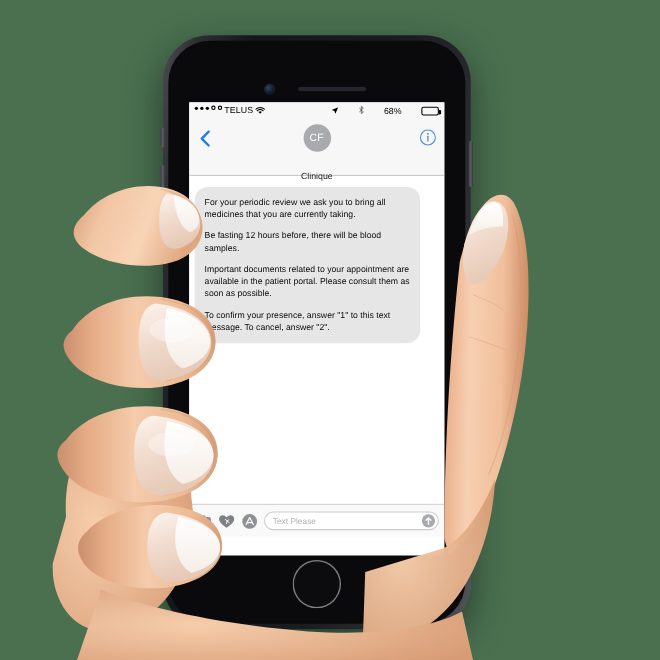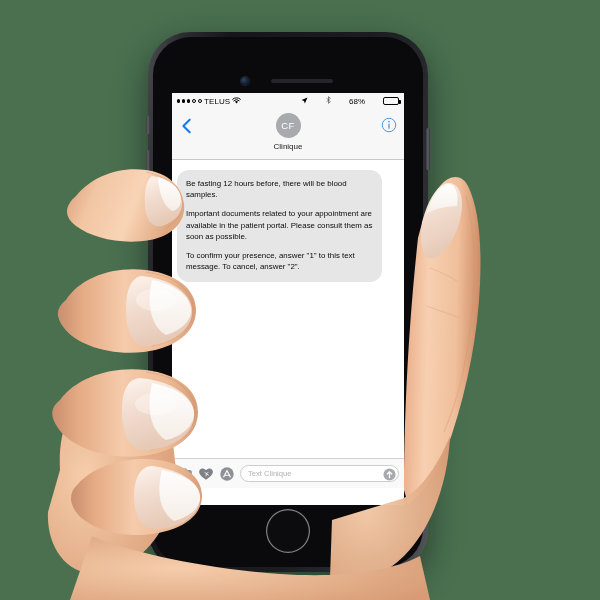--- a/index.html
+++ b/index.html
@@ -119,21 +119,21 @@
     background: #f7f7f7;
     display: flex;
     align-items: center;
     padding: 0 5px;
     font-size: 8.5px;
     color: #000;
     position: relative;
   }
   #sb-left {
     display: flex;
-    align-items: center;
+    align-items: flex-start;
     gap: 2px;
   }
   .sig-dots {
     display: flex;
     gap: 1.5px;
     align-items: center;
   }
   .dot {
     width: 3.4px;
     height: 3.4px;
@@ -228,21 +228,21 @@
     background: #a9aaae;
     color: #fff;
     font-size: 9.5px;
     line-height: 25px;
     margin: 0 auto;
     letter-spacing: 0.3px;
   }
   #contact-name {
     font-size: 8px;
     color: #1a1a1a;
-    margin-top: 4px;
+    margin-top: 18px;
   }
 
   
   #convo {
     background: #ffffff;
     height: 298px;
     padding: 10px 0 0 0;
     box-sizing: border-box;
     overflow: hidden;
   }
@@ -397,20 +397,21 @@
             <svg width="16" height="16" viewBox="0 0 18 18">
               <circle cx="9" cy="9" r="7.6" stroke="#4a94e0" stroke-width="1.1" fill="none"></circle>
               <circle cx="9" cy="5.2" r="0.95" fill="#4a94e0"></circle>
               <rect x="8.3" y="7.2" width="1.4" height="6" rx="0.6" fill="#4a94e0"></rect>
             </svg>
           </div>
         </div>
 
         <div id="convo">
           <div id="bubble">
+              <p>For your periodic review we ask you to bring all medicines that you are currently taking.</p>
               <p>Be fasting 12 hours before, there will be blood samples.</p>
               <p>Important documents related to your appointment are available in the patient portal. Please consult them as soon as possible.</p>
               <p>To confirm your presence, answer "1" to this text message. To cancel, answer "2".</p>
             </div>
         </div>
 
         <div id="toolbar">
           <span class="tb-icon">
             <svg width="16" height="16" viewBox="0 0 20 20">
               <rect x="1.5" y="5" width="17" height="11.5" rx="2.6" fill="#8e9096"></rect>
@@ -429,21 +430,21 @@
 
           <span class="tb-icon">
             <svg width="16" height="16" viewBox="0 0 20 20">
               <circle cx="10" cy="10" r="8.4" fill="#8e9096"></circle>
               <path d="M5.9 13.6 L10 5.6 L14.1 13.6" stroke="#f7f7f7" stroke-width="1.5" fill="none" stroke-linecap="round" stroke-linejoin="round"></path>
               <path d="M7.5 11.5 L12.5 11.5" stroke="#f7f7f7" stroke-width="1.4" stroke-linecap="round"></path>
             </svg>
           </span>
 
           <div id="msg-field">
-            <span id="msg-placeholder">Text Clinique</span>
+            <span id="msg-placeholder">Text Please</span>
             <span id="send-btn">
               <svg width="13" height="13" viewBox="0 0 16 16">
                 <circle cx="8" cy="8" r="7.4" fill="#a7a9ae"></circle>
                 <path d="M8 12 L8 4.6 M8 4.6 L5.2 7.4 M8 4.6 L10.8 7.4" stroke="#fbfbfb" stroke-width="1.5" fill="none" stroke-linecap="round" stroke-linejoin="round"></path>
               </svg>
             </span>
           </div>
         </div>
 
       </div>

